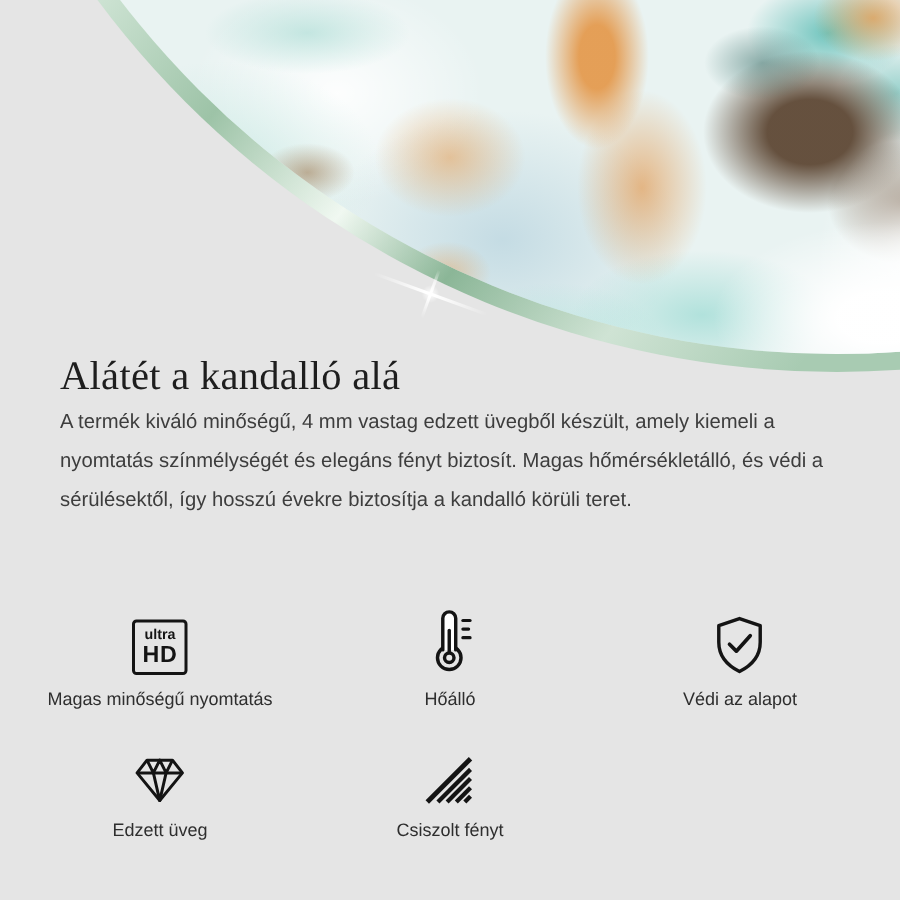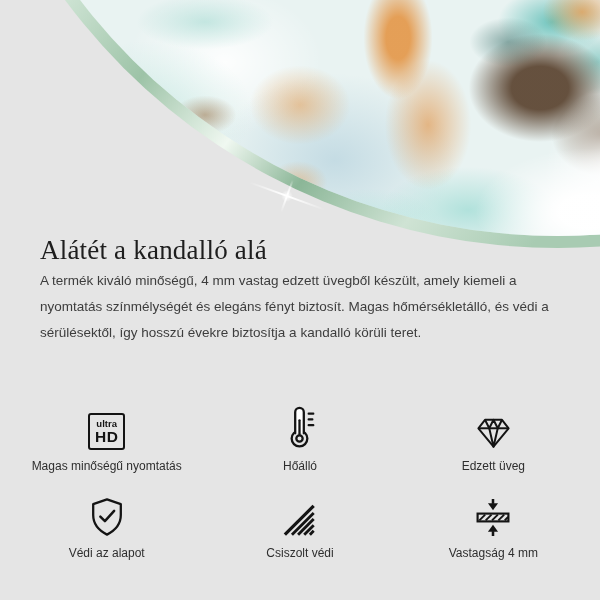--- a/index.html
+++ b/index.html
@@ -118,75 +118,54 @@
             <path d="M26.5 14 H30.5" stroke-width="2.2"></path>
             <path d="M26.5 20 H31.5" stroke-width="2.2"></path>
           </g>
         </svg>
       </div>
       <div class="feature-label">Hőálló</div>
     </div>
 
     <div class="feature">
       <div class="icon-box">
+        <svg class="icon" width="38" height="40" viewBox="0 0 38 42">
+          <g stroke="#141414" fill="none" stroke-width="2.4" stroke-linejoin="round" stroke-linecap="round">
+            <path d="M19 2.5 L33.5 7.5 V19 C33.5 28.5 28 35 19 39.5 C10 35 4.5 28.5 4.5 19 V7.5 Z"></path>
+            <path d="M12 20.5 L16.8 25.3 L26.5 14.5" stroke-width="2.6"></path>
+          </g>
+        </svg>
+      </div>
+      <div class="feature-label">Védi az alapot</div>
+    </div>
+
+    <div class="feature">
+      <div class="icon-box">
         <svg class="icon" width="39" height="34" viewBox="0 0 40 36">
           <g stroke="#141414" fill="none" stroke-width="2.1" stroke-linejoin="round">
             <path d="M4 13 L11 4 H29 L36 13 L20 32.5 Z"></path>
             <path d="M4 13 H36"></path>
             <path d="M11 4 L15.5 13 L20 4 L24.5 13 L29 4"></path>
             <path d="M15.5 13 L20 32.5 L24.5 13"></path>
           </g>
         </svg>
       </div>
       <div class="feature-label">Edzett üveg</div>
     </div>
 
     <div class="feature">
       <div class="icon-box">
-        <svg class="icon" width="38" height="40" viewBox="0 0 38 42">
-          <g stroke="#141414" fill="none" stroke-width="2.4" stroke-linejoin="round" stroke-linecap="round">
-            <path d="M19 2.5 L33.5 7.5 V19 C33.5 28.5 28 35 19 39.5 C10 35 4.5 28.5 4.5 19 V7.5 Z"></path>
-            <path d="M12 20.5 L16.8 25.3 L26.5 14.5" stroke-width="2.6"></path>
-          </g>
-        </svg>
-      </div>
-      <div class="feature-label">Védi az alapot</div>
-    </div>
-
-    <div class="feature">
-      <div class="icon-box">
         <svg class="icon" width="35" height="34" viewBox="0 0 36 36">
           <g stroke="#141414" fill="none" stroke-linecap="butt">
             <path d="M2.5 33.5 L33 3" stroke-width="3.4"></path>
             <path d="M10 33.5 L33 10.5" stroke-width="3"></path>
             <path d="M16.5 33.5 L33 17" stroke-width="3"></path>
             <path d="M23 33.5 L33 23.5" stroke-width="3"></path>
             <path d="M29 33.5 L33 29.5" stroke-width="3"></path>
           </g>
         </svg>
       </div>
-      <div class="feature-label">Csiszolt védi</div>
+      <div class="feature-label">Csiszolt fényt</div>
     </div>
 
-    <div class="feature">
-      <div class="icon-box">
-        <svg class="icon" width="36" height="39" viewBox="0 0 36 40">
-          <g stroke="#141414" fill="none">
-            <rect x="2.2" y="16" width="31.6" height="8" stroke-width="2.2"></rect>
-            <g stroke-width="2">
-              <path d="M4 23 L10 17"></path>
-                <path d="M10.5 23 L16.5 17"></path>
-                <path d="M17 23 L23 17"></path>
-              <path d="M23.5 23 L29.5 17"></path>
-                <path d="M30 23 L33.5 19.5"></path>
-            </g>
-            <path d="M18 1 V6" stroke-width="2.6"></path>
-            <path d="M18 39 V34" stroke-width="2.6"></path>
-          </g>
-          <polygon points="12.8,5.5 23.2,5.5 18,12.5" fill="#141414"></polygon>
-          <polygon points="12.8,34.5 23.2,34.5 18,27.5" fill="#141414"></polygon>
-        </svg>
-      </div>
-      <div class="feature-label">Vastagság 4 mm</div>
-    </div>
 
   </section>
 </div>
 
 </body></html>

